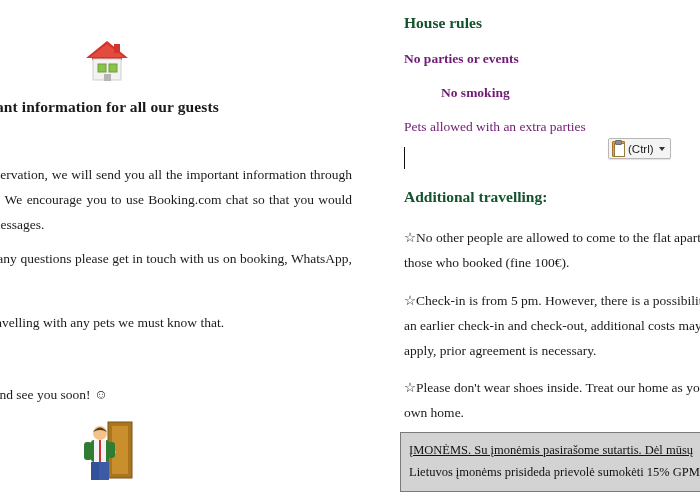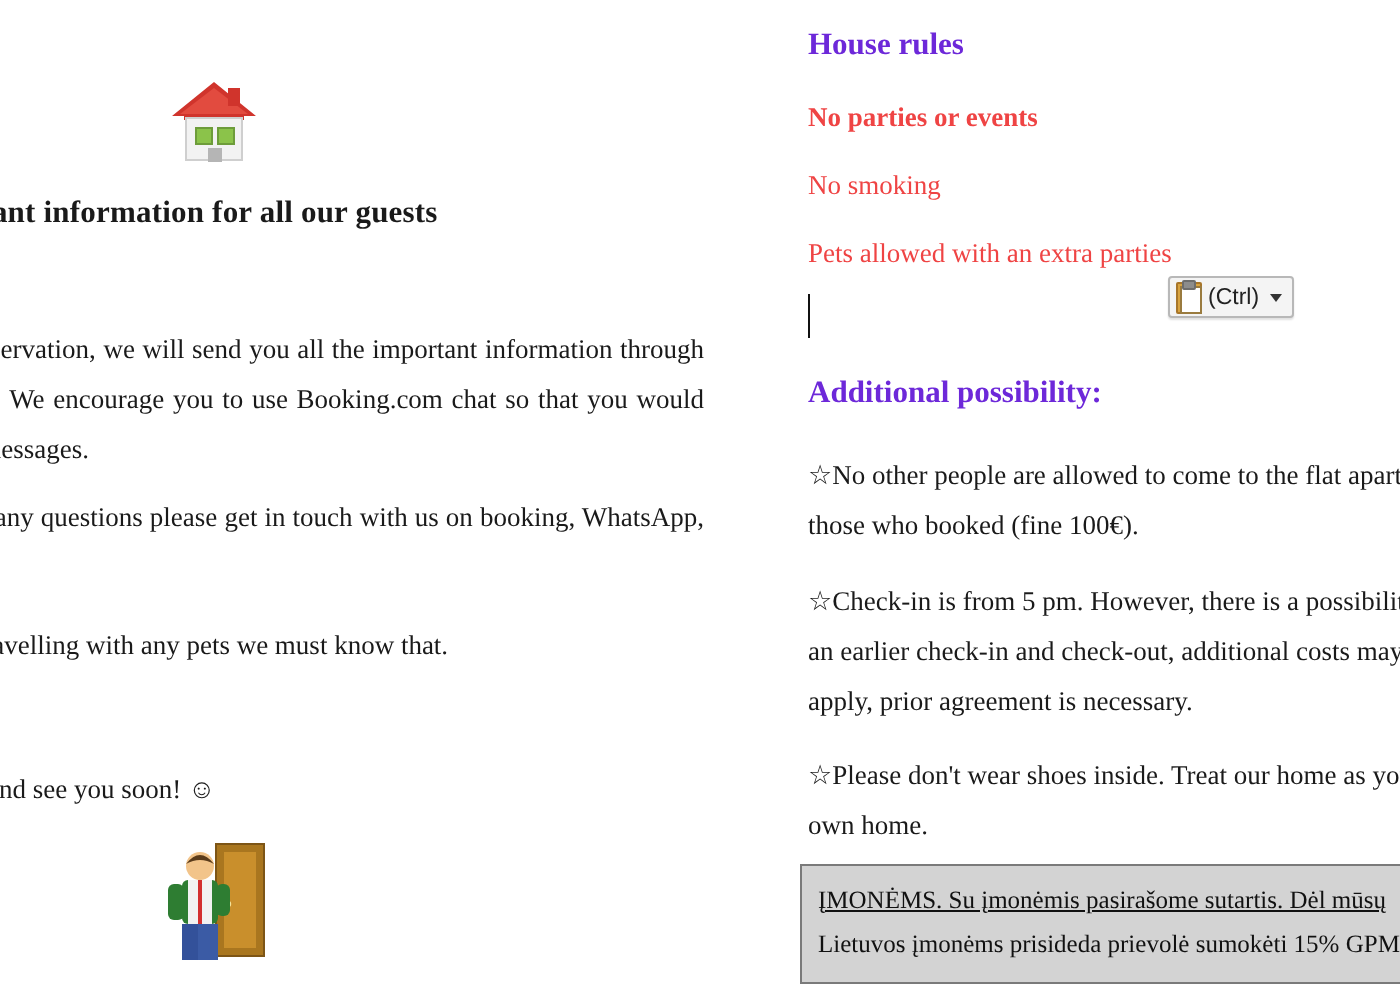--- a/index.html
+++ b/index.html
@@ -77,50 +77,50 @@
     width: 52px;
     height: 62px;
   }
 
   
   .r-h1 {
     position: absolute;
     left: 404px;
     font-size: 15.5px;
     font-weight: bold;
-    color: #6d28d9;
+    color: #14532d;
     font-family: Liberation Serif, serif;
   }
   .r-h1.rules   { top: 14px; }
   .r-h1.addinfo { top: 188px; }
 
   .r-line {
     position: absolute;
     left: 404px;
     font-size: 13.5px;
-    color: #ef4444;
+    color: #701a75;
     line-height: 20px;
   }
   .r-line b { font-weight: normal; }
   .r-line.l1 { top: 49px; font-weight: bold; }
-  .r-line.l2 { top: 83px; font-weight: normal; }
+  .r-line.l2 { top: 83px; font-weight: bold; margin-left: 37px; }
   .r-line.l3 { top: 117px; }
 
   .caret {
     position: absolute;
     left: 404px;
     top: 147px;
     width: 1px;
     height: 22px;
     background: #111;
   }
 
   .paste-chip {
     position: absolute;
-    left: 584px;
+    left: 608px;
     top: 138px;
     height: 21px;
     box-sizing: border-box;
     border: 1px solid #b8b8b8;
     background: #f4f4f4;
     border-radius: 2px;
     display: flex;
     align-items: center;
     gap: 3px;
     padding: 0 5px 0 3px;
@@ -258,21 +258,21 @@
   <div class="paste-chip">
     <span class="clip">
       <span class="board"></span>
       <span class="sheet"></span>
       <span class="clipper"></span>
     </span>
     <span>(Ctrl)</span>
     <span class="caretdown"></span>
   </div>
 
-  <div class="r-h1 addinfo">Additional possibility:</div>
+  <div class="r-h1 addinfo">Additional travelling:</div>
 
   <div class="r-body b1">☆No other people are allowed to come to the flat apart from those who booked (fine 100€).</div>
   <div class="r-body b2">☆Check-in is from 5 pm. However, there is a possibility of an earlier check-in and check-out, additional costs may apply, prior agreement is necessary.</div>
   <div class="r-body b3">☆Please don't wear shoes inside. Treat our home as your own home.</div>
 
   <div class="highlight-box">
     <u>ĮMONĖMS. Su įmonėmis pasirašome sutartis. Dėl mūsų</u>
     <div>Lietuvos įmonėms prisideda prievolė sumokėti 15% GPM</div>
   </div>
 

